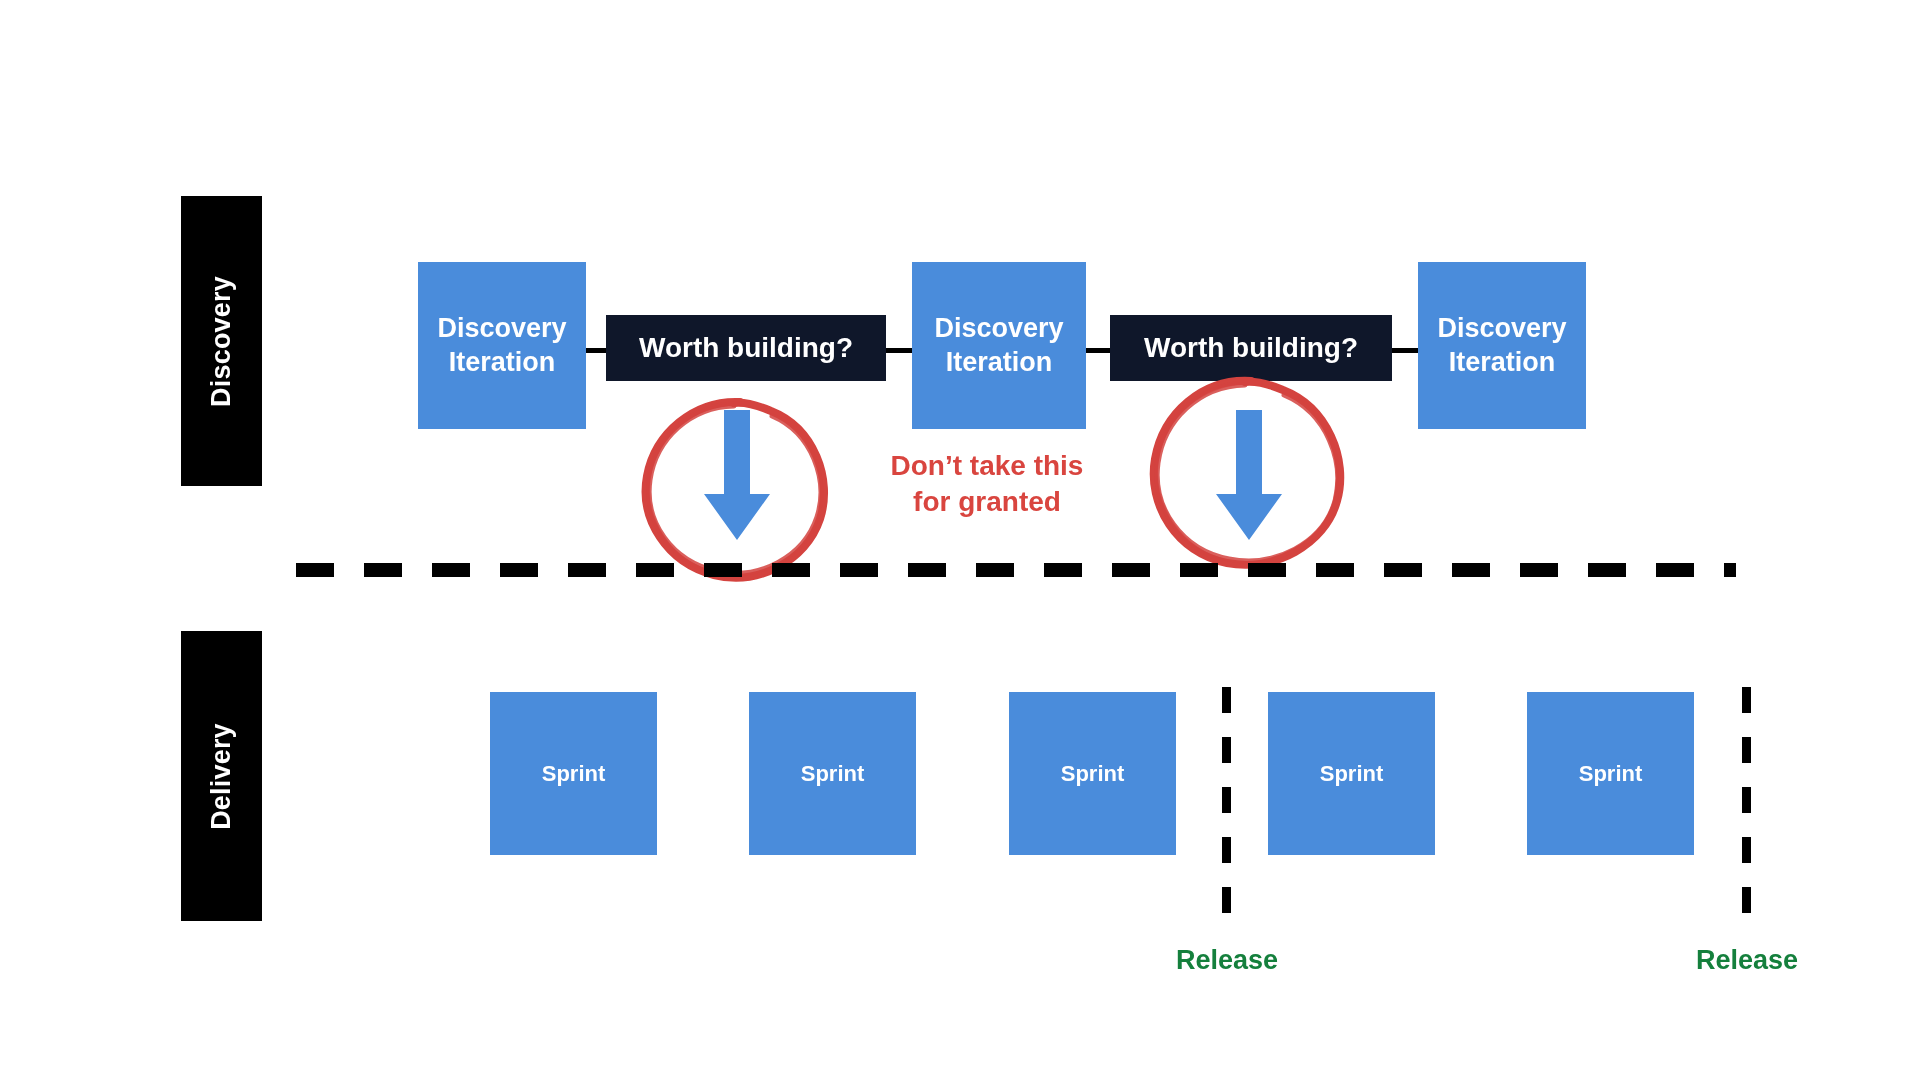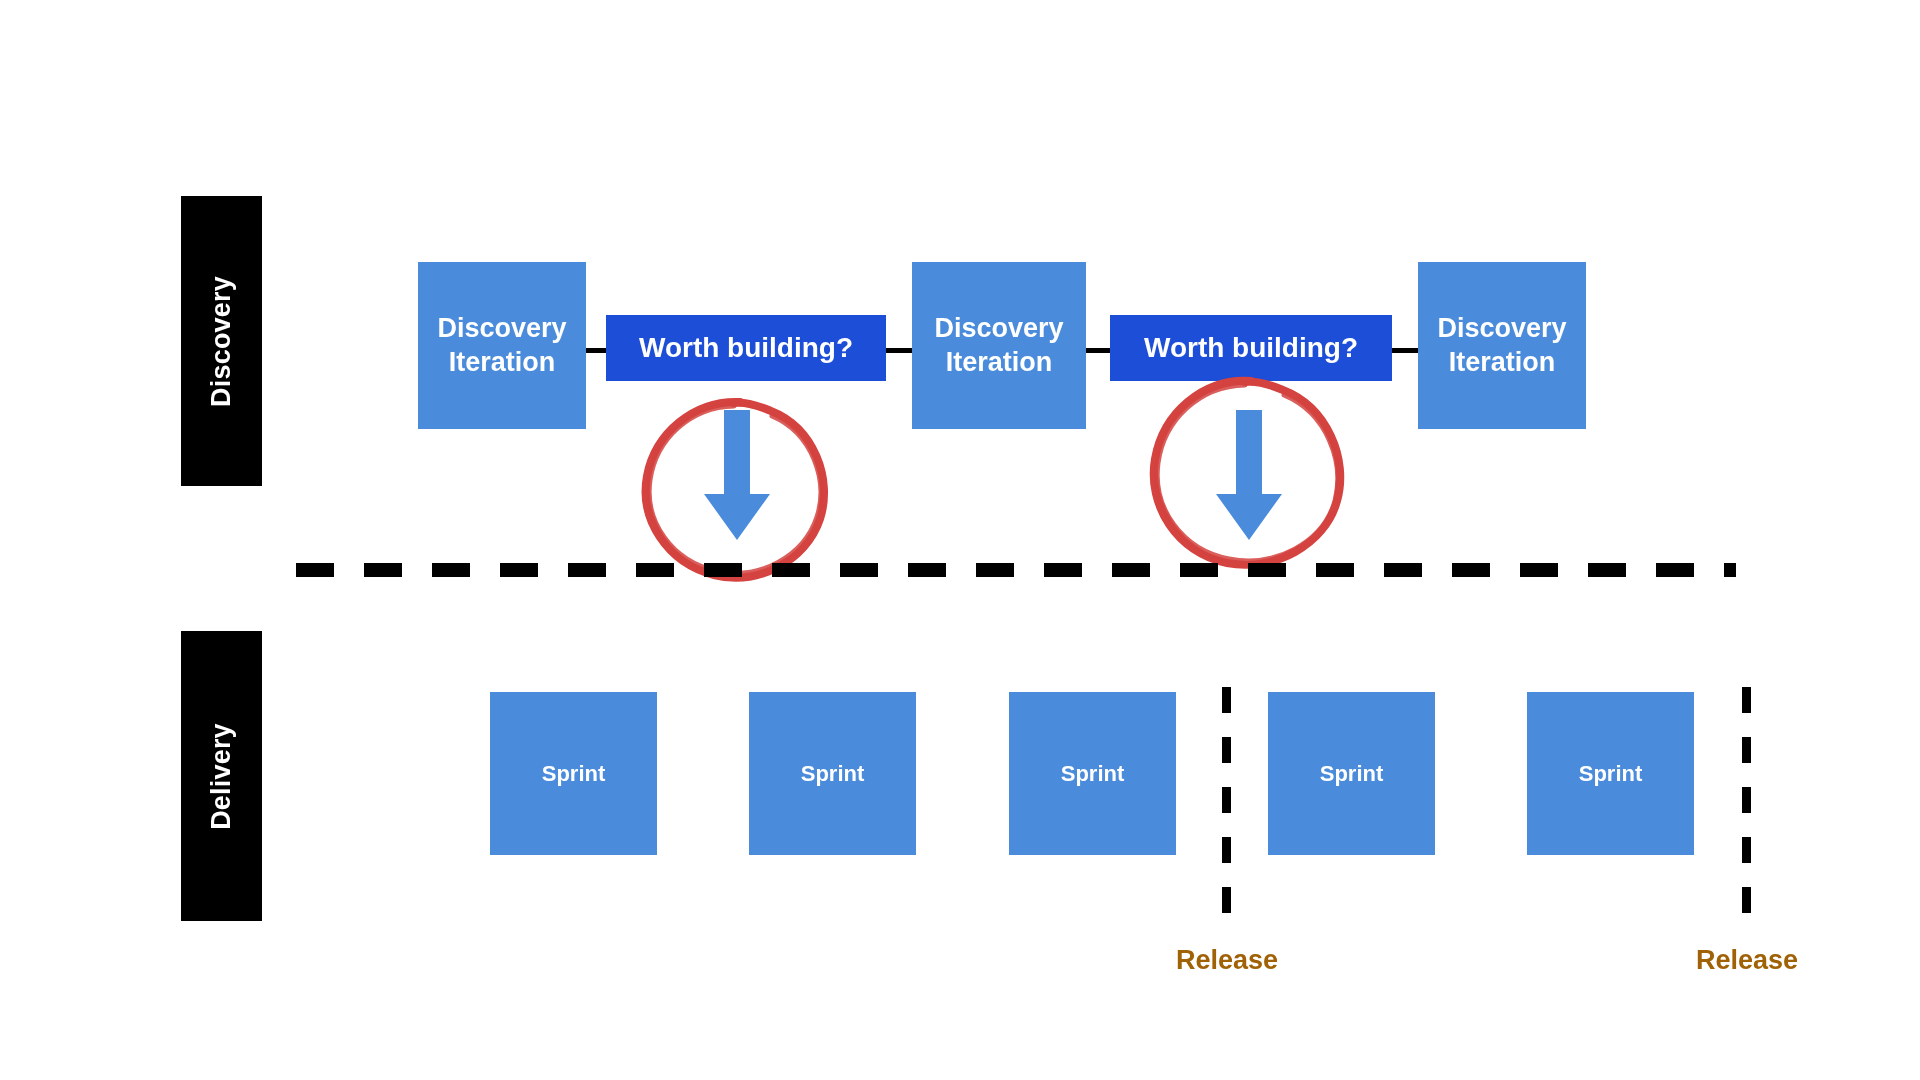--- a/index.html
+++ b/index.html
@@ -50,21 +50,21 @@
     justify-content: center;
     text-align: center;
     line-height: 1.25;
     font-size: 27px;
   }
   .blue-box.sprint { font-size: 22px; }
 
   
   .gate-box {
     position: absolute;
-    background: #1d4ed8;
+    background: #0f172a;
     color: #ffffff;
     font-weight: bold;
     font-size: 28px;
     display: flex;
     align-items: center;
     justify-content: center;
     white-space: nowrap;
   }
 
   
@@ -93,21 +93,21 @@
     position: absolute;
     width: 9px;
     background-image: repeating-linear-gradient(
       to bottom,
       #000000 0px, #000000 26px,
       rgba(0,0,0,0) 26px, rgba(0,0,0,0) 50px
     );
   }
   .release-label {
     position: absolute;
-    color: #a16207;
+    color: #15803d;
     font-weight: bold;
     font-size: 27px;
     white-space: nowrap;
     text-align: center;
   }
 
   
   .red-circle {
     position: absolute;
     pointer-events: none;
@@ -205,20 +205,24 @@
       </g>
     </svg>
   </div>
 
   <div class="down-arrow" style="left:1212px; top:410px; width:74px; height:132px;">
     <svg width="74" height="132" viewBox="0 0 74 132">
       <polygon points="24,0 50,0 50,84 70,84 37,130 4,84 24,84" fill="#4A8CDB"></polygon>
     </svg>
   </div>
 
+  <div id="annotation">
+    <div>Don’t take this</div>
+    <div>for granted</div>
+  </div>
 
   <div id="divider"></div>
 
   <div class="lane-label" id="lane-delivery">
     <span class="lane-text">Delivery</span>
   </div>
 
   <div class="release-line" style="left:1222px; top:687px; height:250px;"></div>
   <div class="release-label" style="left:1102px; top:945px; width:250px;">Release</div>
 

